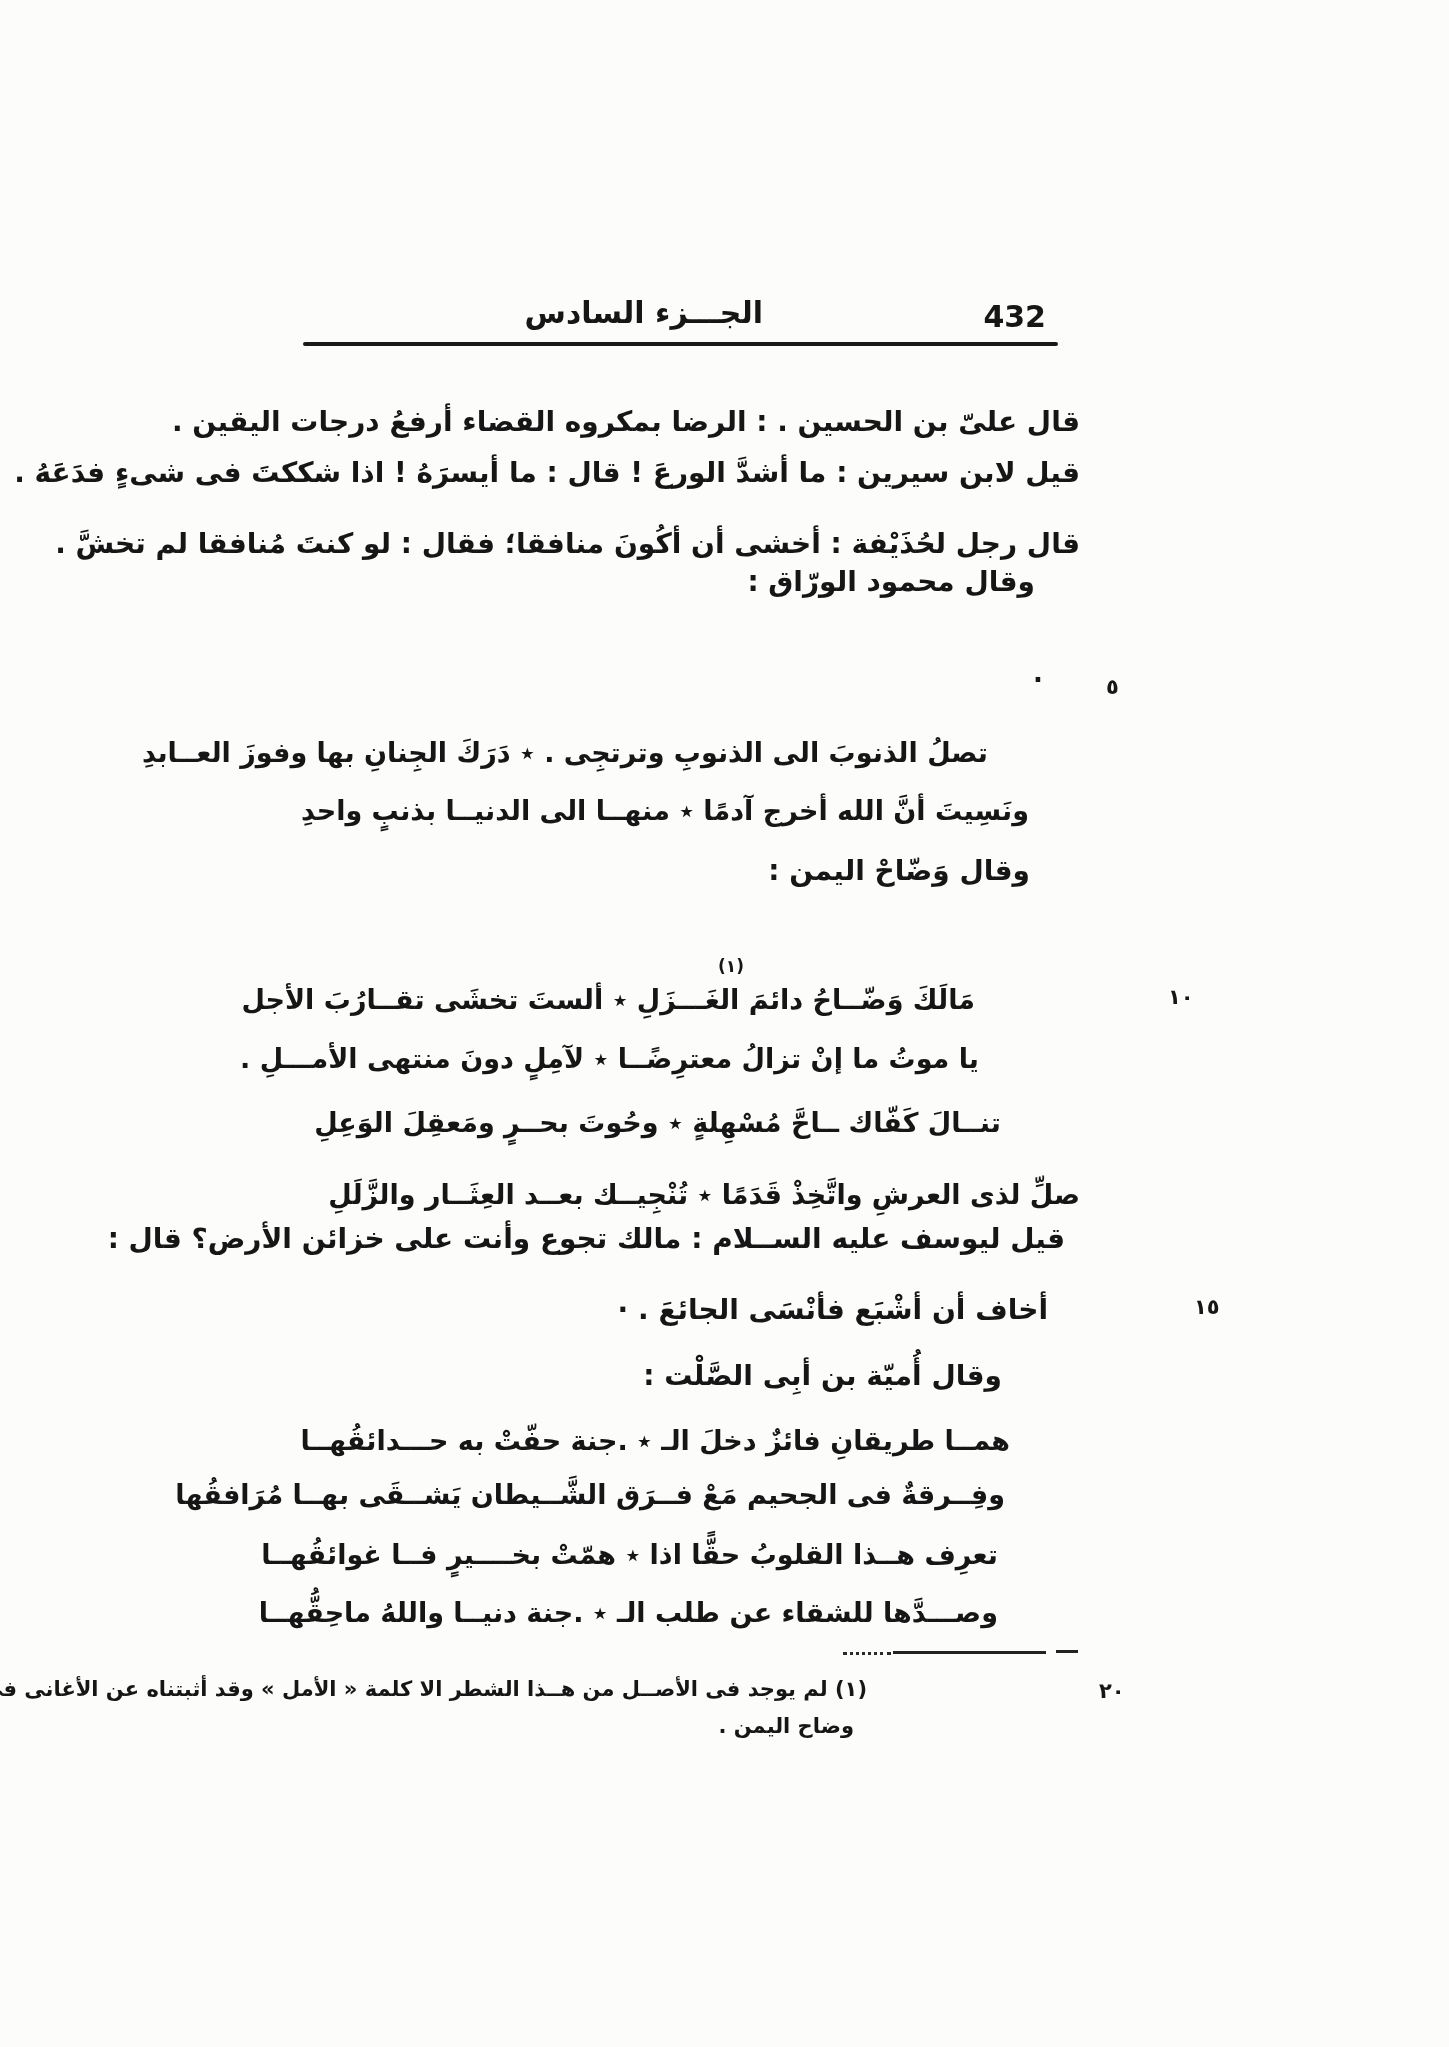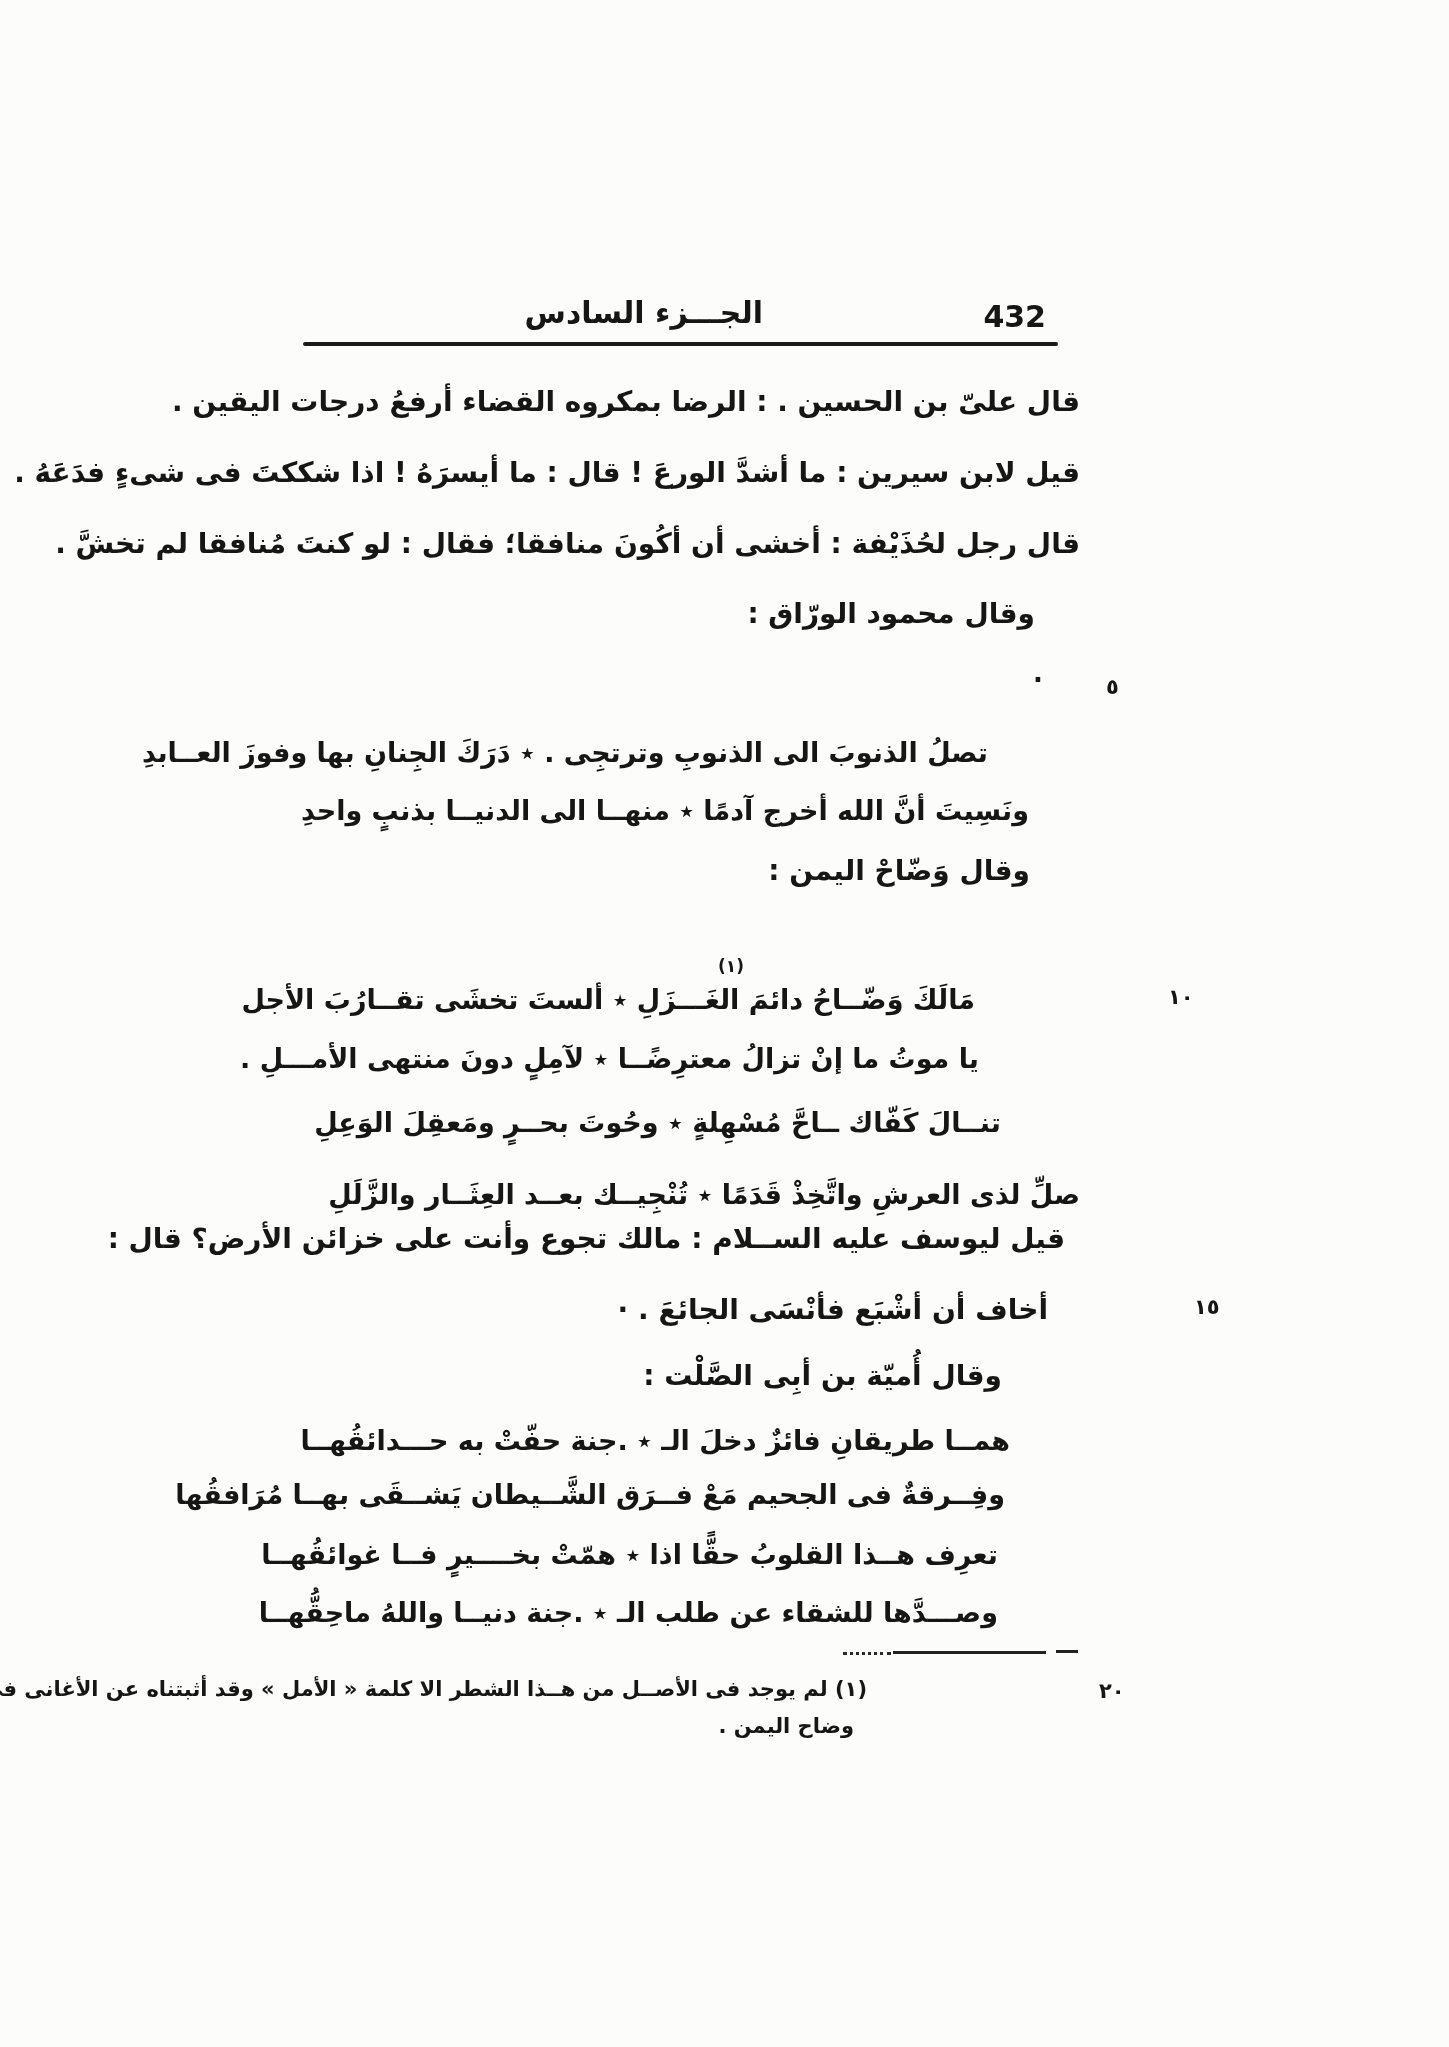--- a/index.html
+++ b/index.html
@@ -47,25 +47,25 @@
 </style>
 </head>
 <body>
 
 <div class="page" dir="rtl" lang="ar">
 
   <div class="t hdr" style="top:294px; right:686px">الجـــزء السادس</div>
   <div class="t hdr" style="top:298px; right:403px">432</div>
   <div class="rule" style="top:342px; left:303px; width:755px; height:4px"></div>
 
-  <div class="t prose" style="top:384px; right:369px">قال علىّ بن الحسين . : الرضا بمكروه القضاء أرفعُ درجات اليقين .</div>
+  <div class="t prose" style="top:404px; right:369px">قال علىّ بن الحسين . : الرضا بمكروه القضاء أرفعُ درجات اليقين .</div>
   <div class="t prose" style="top:526px; right:369px">قال رجل لحُذَيْفة : أخشى أن أكُونَ منافقا؛ فقال : لو كنتَ مُنافقا لم تخشَّ .</div>
   <div class="t prose" style="top:455px; right:369px">قيل لابن سيرين : ما أشدَّ الورعَ ! قال : ما أيسرَهُ ! اذا شككتَ فى شىءٍ فدَعَهُ .</div>
 
-  <div class="t attr" style="top:596px; right:414px">وقال محمود الورّاق :</div>
+  <div class="t attr" style="top:564px; right:414px">وقال محمود الورّاق :</div>
   <div class="t dot" style="top:664px; right:406px">·</div>
   <div class="t mnum" style="top:674px; left:1106px">٥</div>
   <div class="t verse" style="top:736px; right:461px">تصلُ الذنوبَ الى الذنوبِ وترتجِى . ٭ دَرَكَ الجِنانِ بها وفوزَ العــابدِ</div>
   <div class="t verse" style="top:794px; right:420px">ونَسِيتَ أنَّ الله أخرج آدمًا ٭ منهــا الى الدنيــا بذنبٍ واحدِ</div>
 
   <div class="t attr" style="top:853px; right:419px">وقال وَضّاحْ اليمن :</div>
   <div class="t verse" style="top:983px; right:474px">مَالَكَ وَضّــاحُ دائمَ الغَـــزَلِ ٭ ألستَ تخشَى تقــارُبَ الأجل</div>
   <div class="t sup" style="top:956px; right:705px">(١)</div>
   <div class="t mnum" style="top:984px; left:1168px">١٠</div>
   <div class="t verse" style="top:1042px; right:470px">يا موتُ ما إنْ تزالُ معترِضًــا ٭ لآمِلٍ دونَ منتهى الأمـــلِ .</div>

